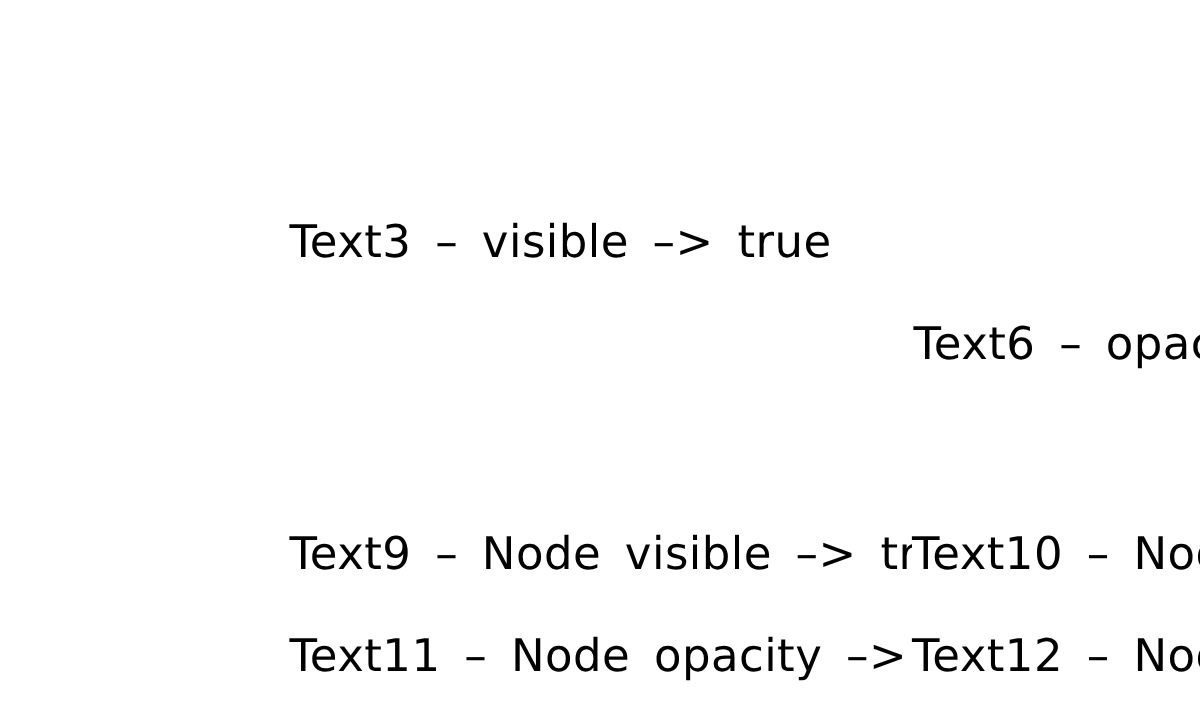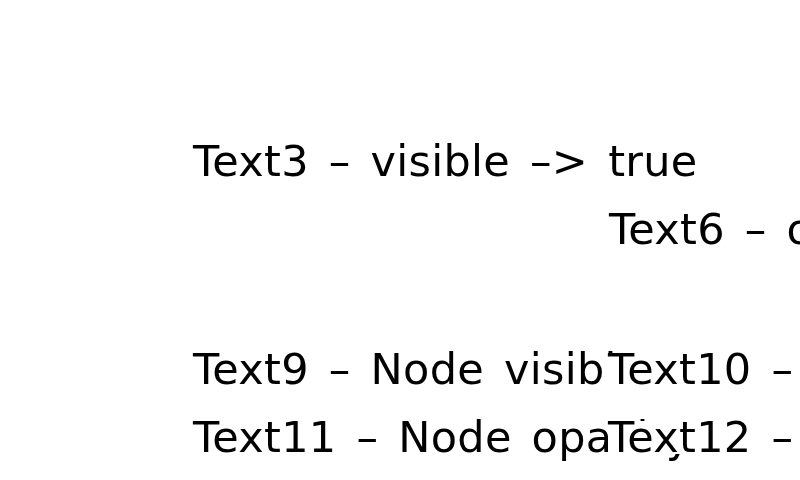--- a/index.html
+++ b/index.html
@@ -19,21 +19,21 @@
     width: 800px;
     height: 480px;
     background: #ffffff;
     overflow: hidden;
   }
   .text-line {
     position: absolute;
     white-space: nowrap;
     color: #000000;
     font-family: "DejaVu Sans", sans-serif;
-    font-size: 43px;
+    font-size: 30px;
     line-height: 33px;
     font-weight: 400;
     letter-spacing: 0.3px;
     word-spacing: 6px;
     background: #ffffff;
   }
   
   .layer-1 { z-index: 1; }
   .layer-2 { z-index: 2; }
   .layer-3 { z-index: 3; }

